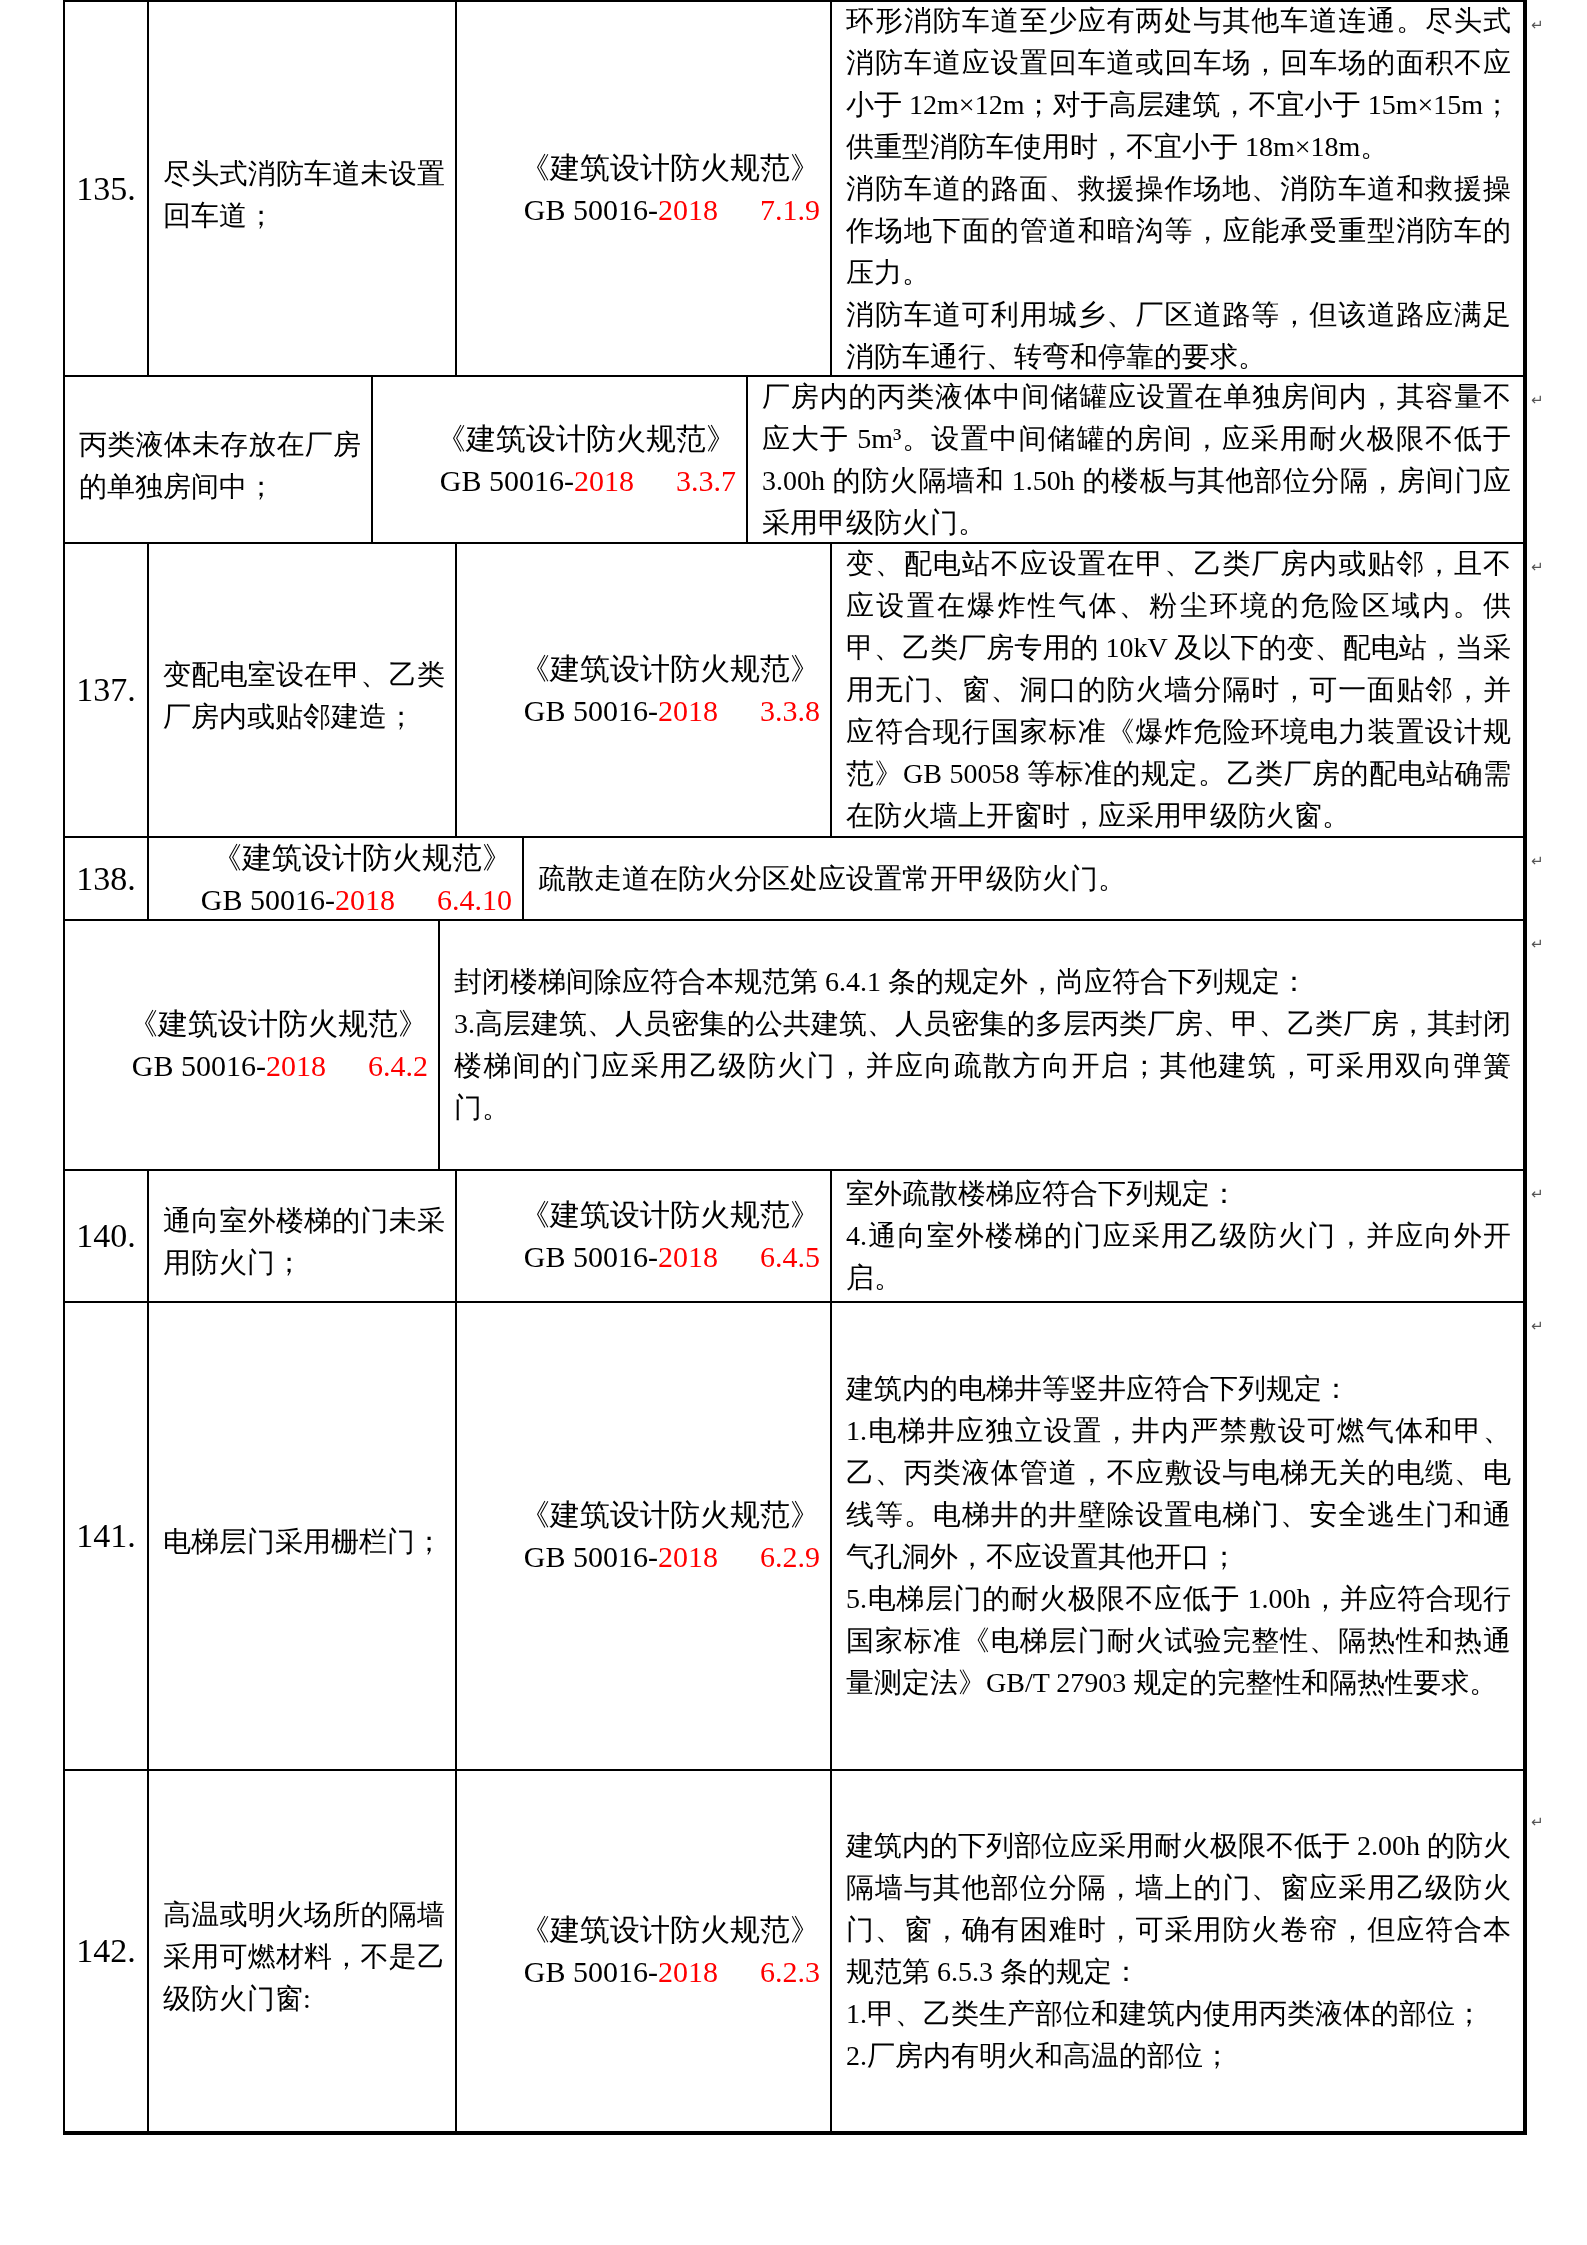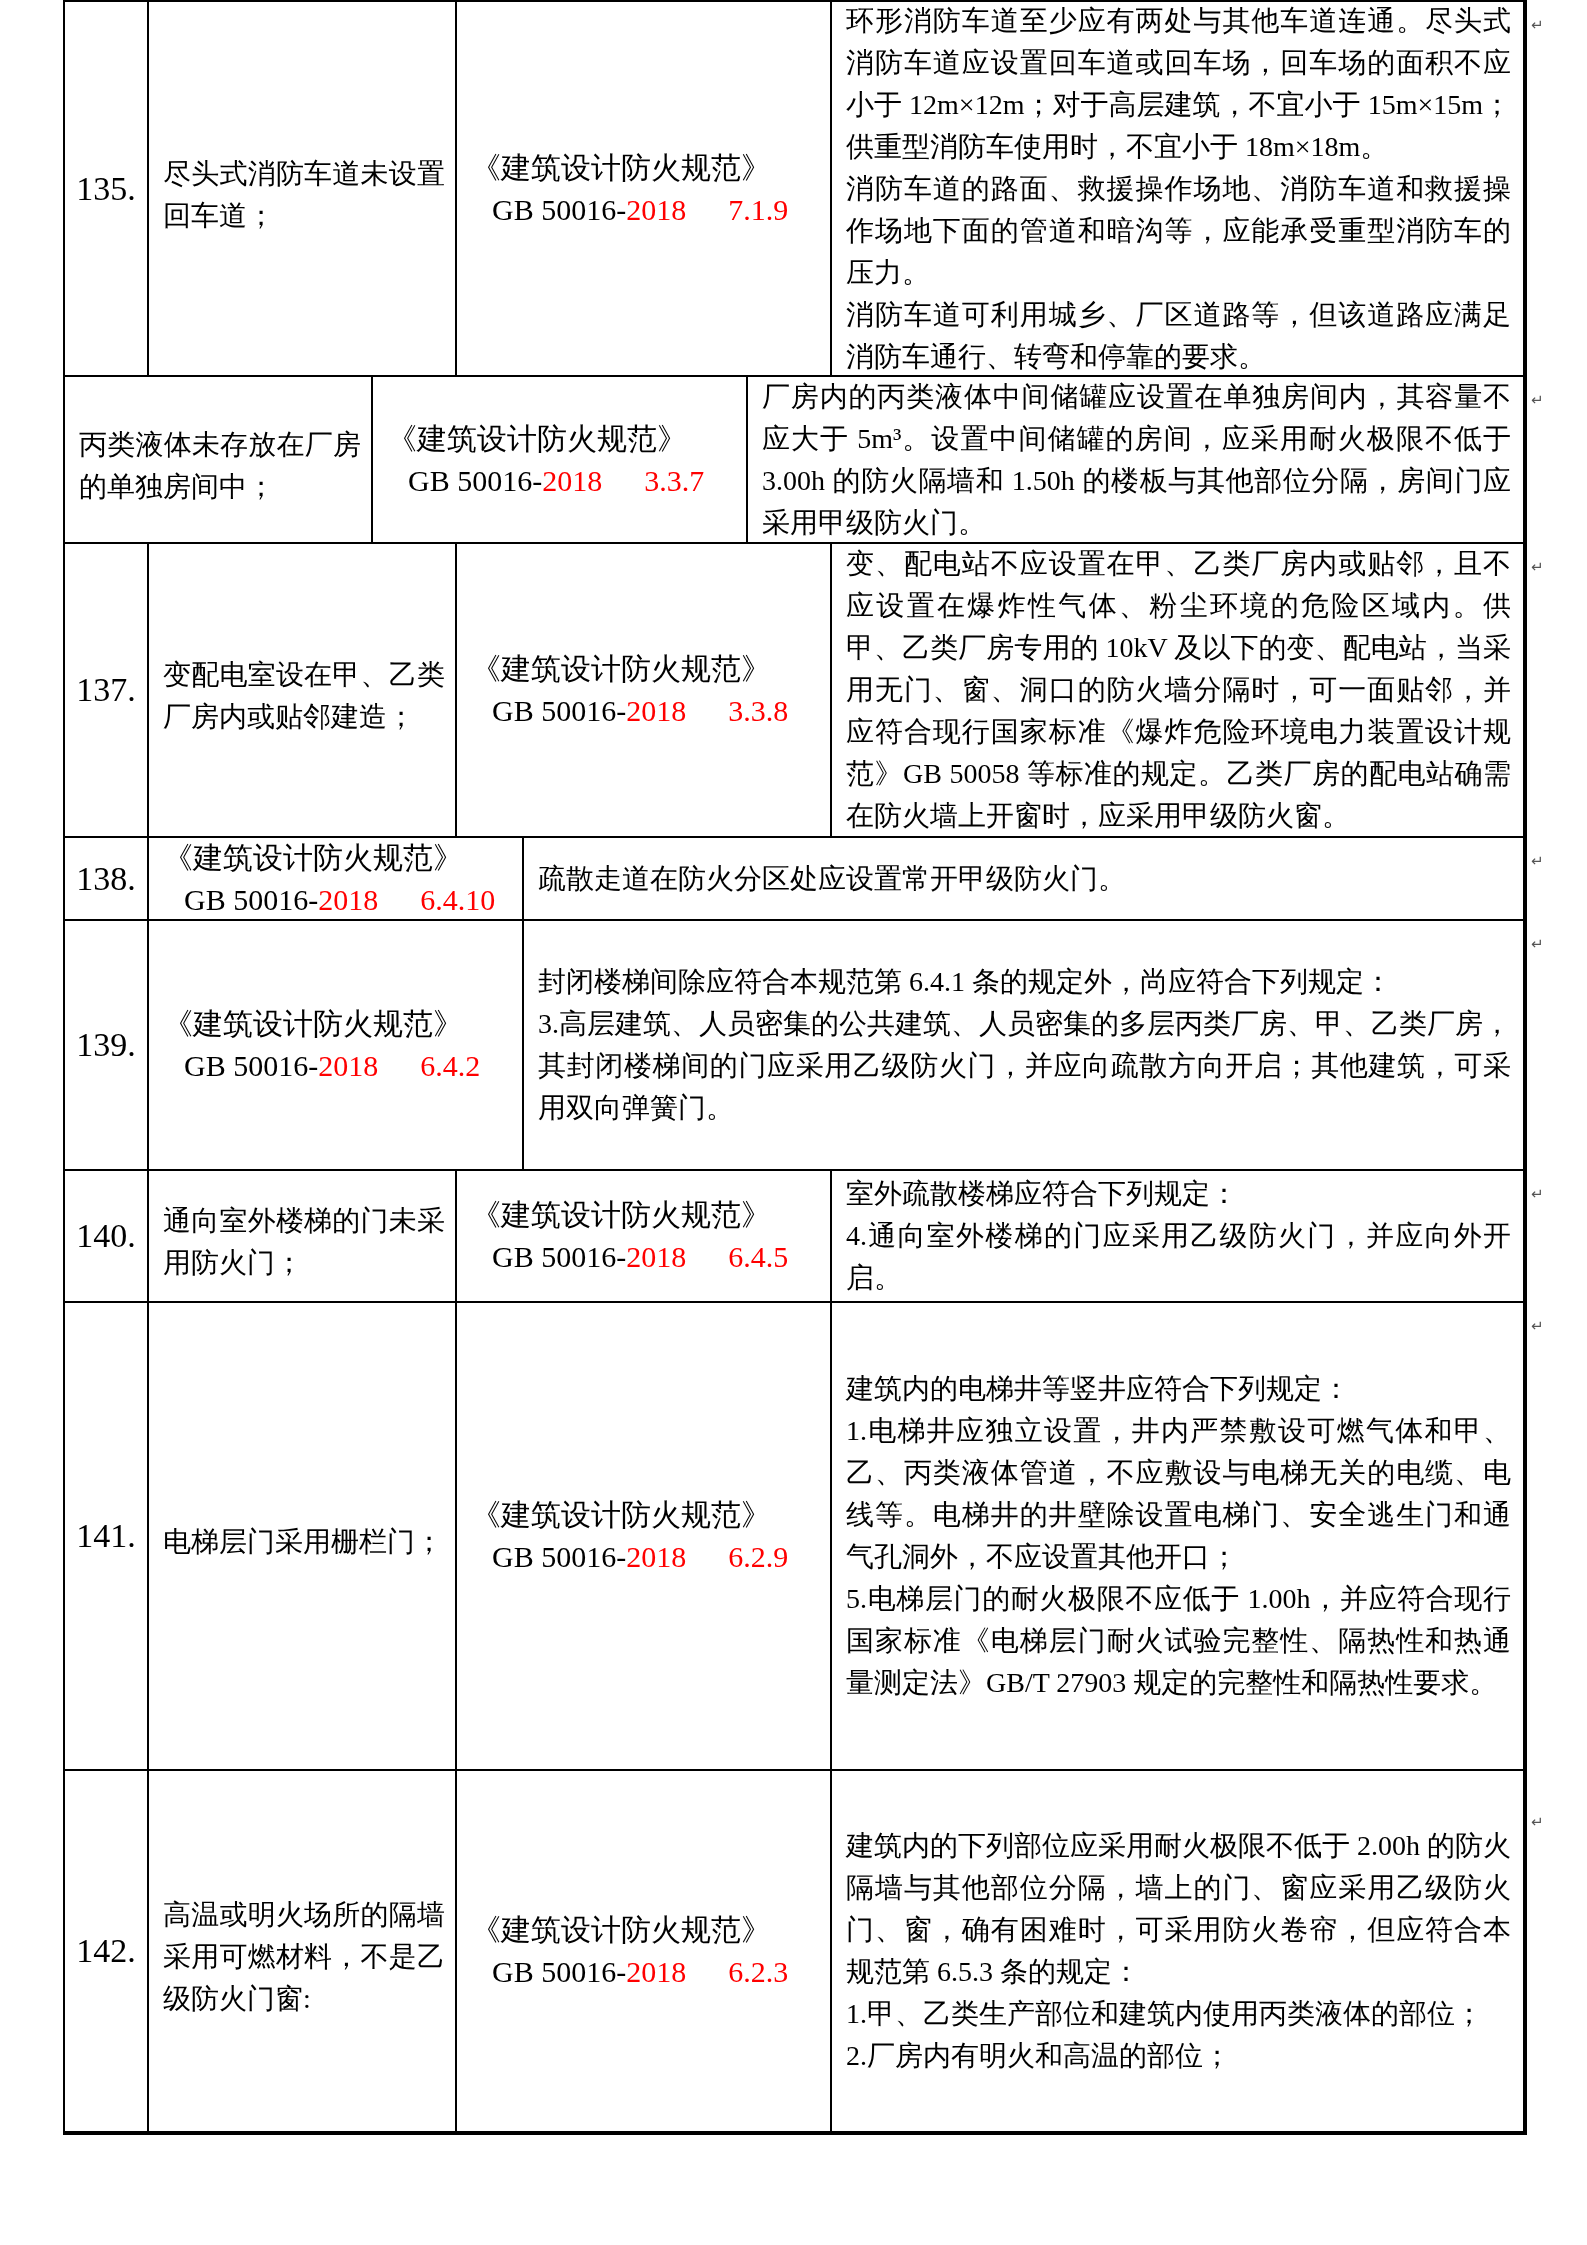--- a/index.html
+++ b/index.html
@@ -13,21 +13,21 @@
   .doc-table {
     position:absolute; left:63px; top:0; width:1464px;
     border:2px solid var(--border); border-bottom:4px solid var(--border);
     background:#ffffff;
   }
   .trow { display:flex; width:100%; border-bottom:2px solid var(--border); }
   .trow:last-child { border-bottom:none; }
   .cell { border-right:2px solid var(--border); display:flex; flex-direction:column; justify-content:center; overflow:hidden; }
   .c-no   { width:84px; align-items:center; font-size:34px; line-height:42px; }
   .c-issue{ width:308px; font-size:28px; line-height:42px; padding:16px 10px 4px 14px; text-align:justify; }
-  .c-ref  { width:375px; font-size:30px; line-height:42px; padding:2px 10px 2px 14px; }
+  .c-ref  { width:375px; font-size:30px; line-height:42px; padding:2px 10px 2px 14px;text-align:right; }
   .c-detail{ flex:1; font-size:28px; line-height:42px; padding:4px 12px 4px 14px; white-space:pre-line; text-align:justify; }
   .ref-code { white-space:nowrap;margin-left:21px; }
   .ref-sec { margin-left:42px; }
   .red { color:var(--red); }
   .para-mark {
     position:absolute; left:1531px; font-size:15px; color:var(--mark);
     font-family:"DejaVu Sans",sans-serif; line-height:15px;
   }
 </style>
 </head>
@@ -69,21 +69,20 @@
   <div class="trow" style="height:83px">
     <div class="cell c-no">138.</div>
     <div class="cell c-ref">
       <div class="ref-title">《建筑设计防火规范》</div>
       <div class="ref-code"><span>GB 50016-</span><span class="red">2018</span><span class="red ref-sec">6.4.10</span></div>
     </div>
     <div class="cell c-detail">疏散走道在防火分区处应设置常开甲级防火门。</div>
   </div>
 
   <div class="trow" style="height:250px">
-    <div class="cell c-no">139.</div>
     <div class="cell c-ref">
       <div class="ref-title">《建筑设计防火规范》</div>
       <div class="ref-code"><span>GB 50016-</span><span class="red">2018</span><span class="red ref-sec">6.4.2</span></div>
     </div>
     <div class="cell c-detail">封闭楼梯间除应符合本规范第 6.4.1 条的规定外，尚应符合下列规定：
 3.高层建筑、人员密集的公共建筑、人员密集的多层丙类厂房、甲、乙类厂房，其封闭楼梯间的门应采用乙级防火门，并应向疏散方向开启；其他建筑，可采用双向弹簧门。</div>
   </div>
 
   <div class="trow" style="height:132px">
     <div class="cell c-no">140.</div>

